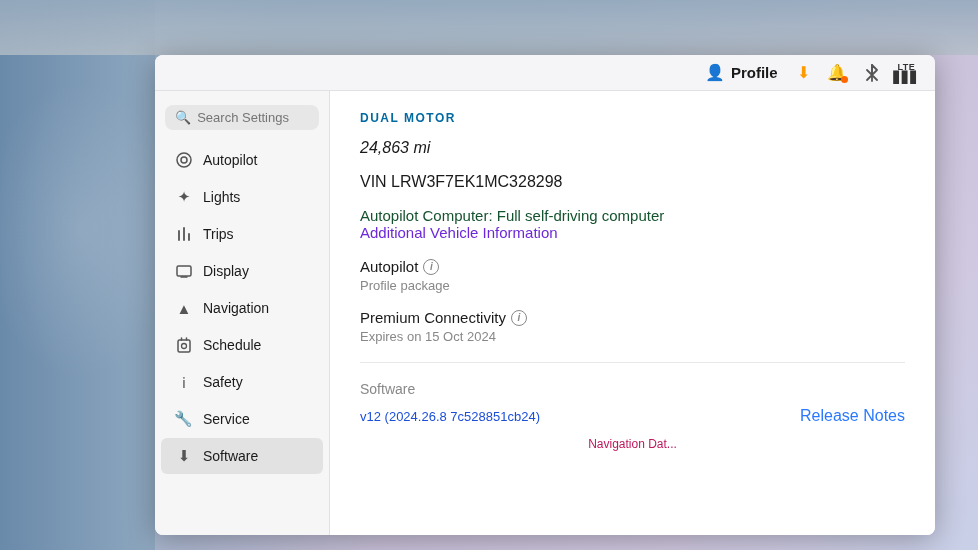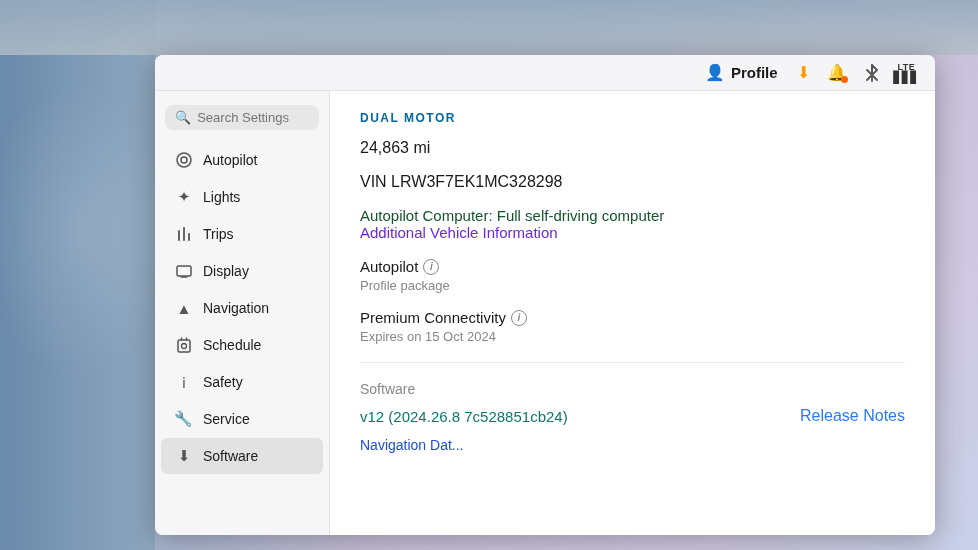--- a/index.html
+++ b/index.html
@@ -192,20 +192,21 @@
     }
 
     .info-row {
       margin-bottom: 16px;
     }
 
     .info-value {
       font-size: 16px;
       color: #1a1a1a;
       font-weight: 400;
+      font-style: italic;
     }
 
     .vin-value {
       font-size: 16px;
       color: #1a1a1a;
     }
 
     .autopilot-computer {
       font-size: 15px;
       color: #14532d;
@@ -269,35 +270,36 @@
       margin-bottom: 10px;
     }
 
     .software-version-row {
       display: flex;
       justify-content: space-between;
       align-items: center;
     }
 
     .software-version {
-      font-size: 15px;
-      color: #0f766e;
+      font-size: 13px;
+      color: #1d4ed8;
     }
 
     .release-notes-link {
       color: #2979ff;
       font-size: 16px;
       font-weight: 400;
       cursor: pointer;
     }
 
     .nav-data-label {
-      font-size: 14px;
-      color: #1d4ed8;
+      font-size: 12px;
+      color: #be185d;
       margin-top: 12px;
+      text-align: center;
     }
 
     
     .car-bg {
       position: absolute;
       top: 0; left: 0;
       width: 155px;
       height: 550px;
       background: linear-gradient(to right, #6a8aaa 0%, #8fa8c0 100%);
       z-index: 1;

